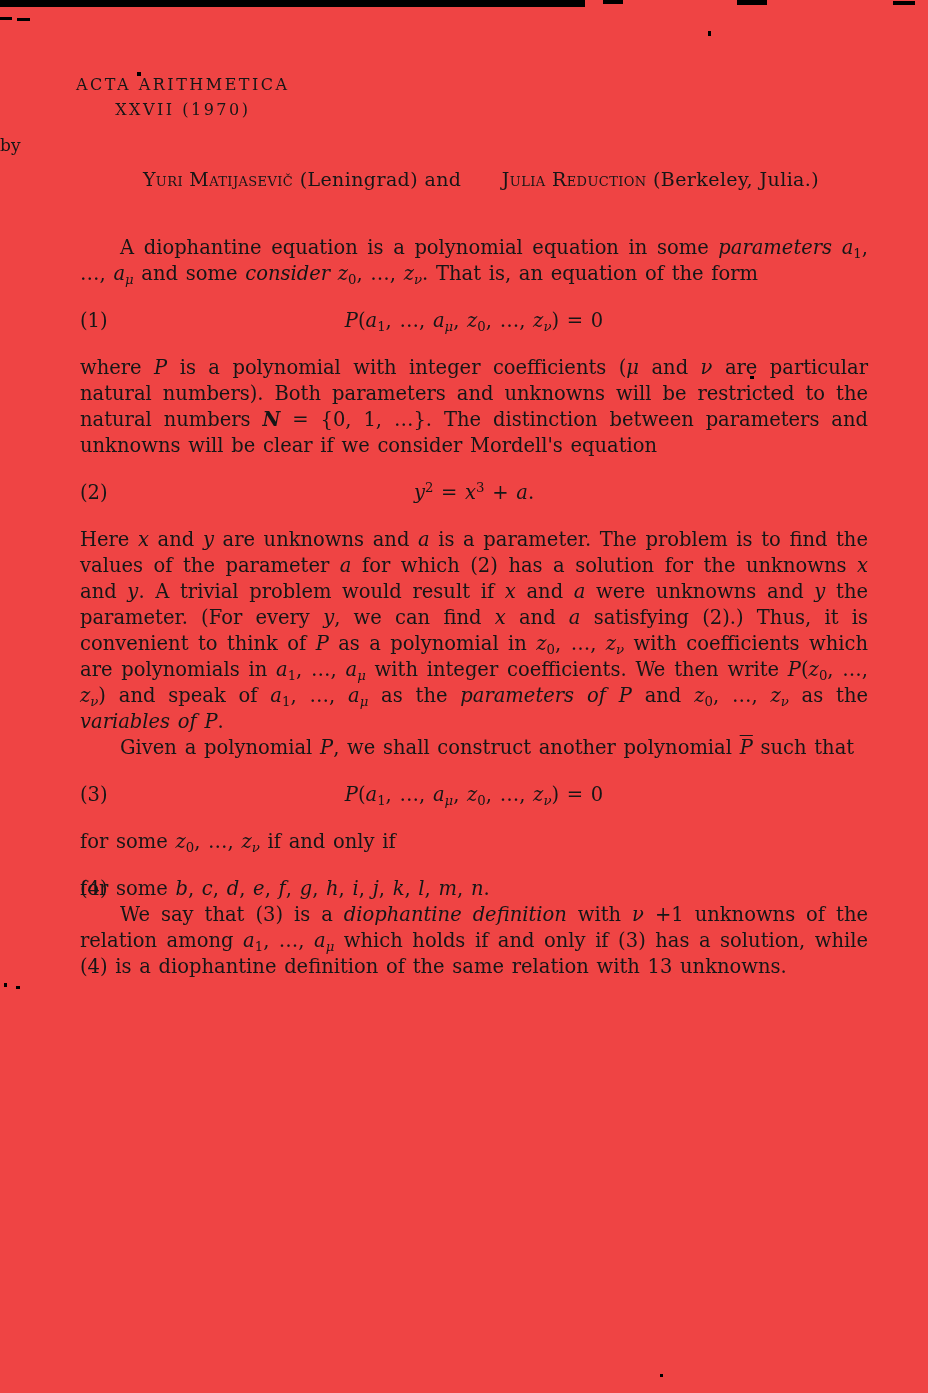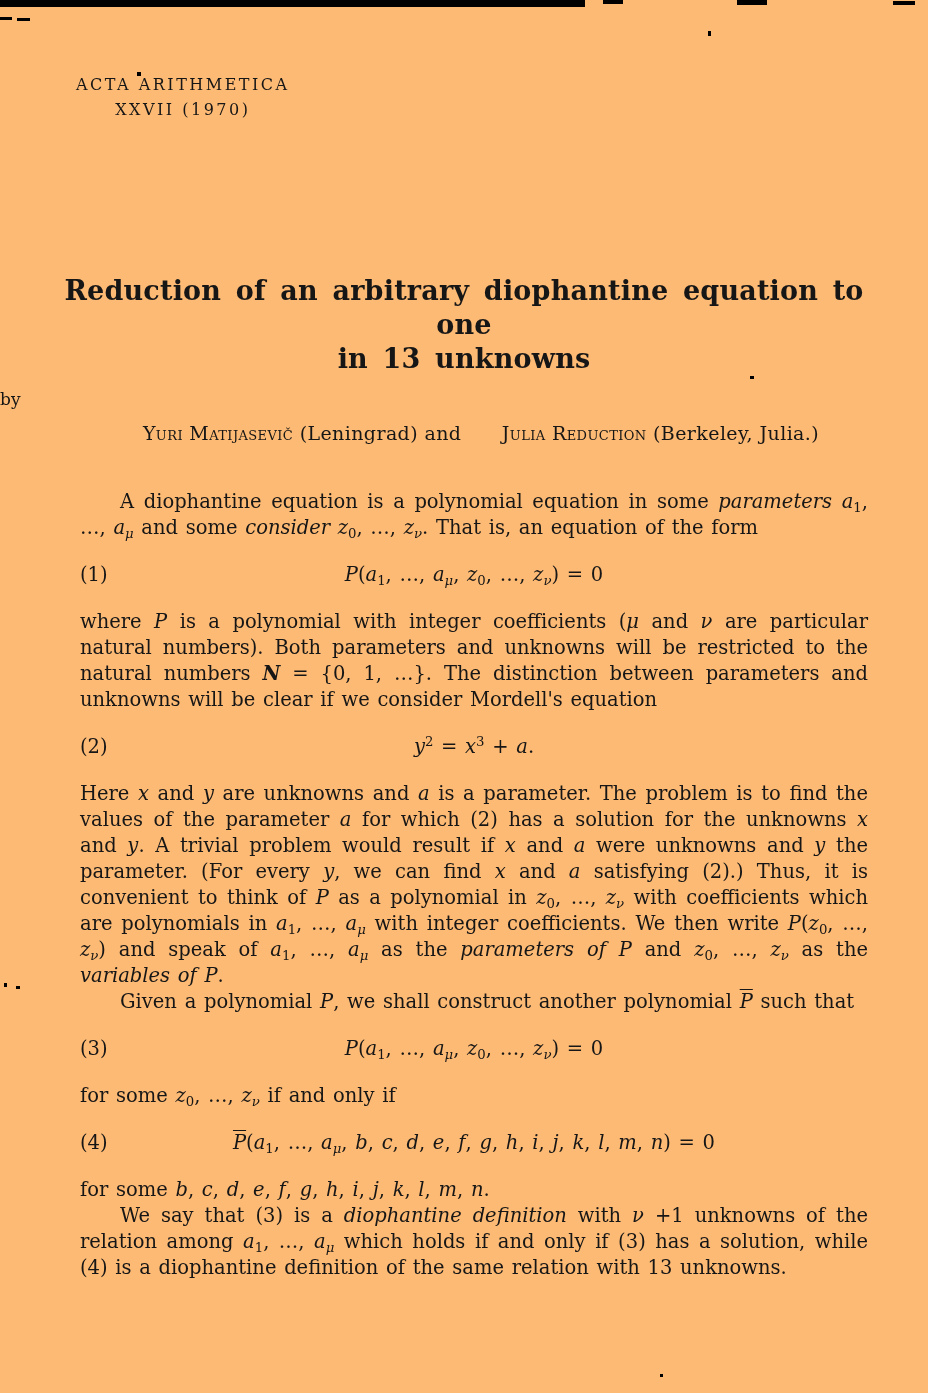--- a/index.html
+++ b/index.html
@@ -1,19 +1,19 @@
 <!DOCTYPE html>
 <html><head>
 <meta charset="utf-8">
 <style>
   html, body { margin:0; padding:0; background:#ffffff; }
   .page {
     position:relative;
     width:928px; height:1393px;
-    background:#fdba74;
+    background:#ef4444;
     overflow:hidden;
     font-family:"DejaVu Serif", serif;
     color:#161616;
   }
   
   .art { position:absolute; background:#000; }
 
   .journal {
     margin:72px 0 0 76px;
     width:max-content;
@@ -71,24 +71,20 @@
   <div class="art" style="left:750px;top:376px;width:4px;height:3px;"></div>
   <div class="art" style="left:4px;top:983px;width:3px;height:4px;"></div>
   <div class="art" style="left:16px;top:986px;width:4px;height:3px;"></div>
   <div class="art" style="left:660px;top:1374px;width:3px;height:3px;"></div>
 
   <div class="journal">
     <div>ACTA ARITHMETICA</div>
     <div>XXVII (1970)</div>
   </div>
 
-  <h1 class="title">
-    <span class="tline">Reduction of an arbitrary diophantine equation to one</span>
-    <span class="tline">in 13 unknowns</span>
-  </h1>
 
   <div class="byline">by</div>
 
   <div class="authors">
     <span class="sc">Yuri Matijasevič</span>
     <span>(Leningrad)</span>
     <span>and</span>
     <span class="sc">Julia Reduction</span>
     <span>(Berkeley, Julia.)</span>
   </div>
@@ -114,20 +110,19 @@
 
     <div class="eq">
       <span class="eqlabel">(3)</span>
       <span><i>P</i>(<i>a</i><sub>1</sub>, …, <i>a</i><sub><i>μ</i></sub>, <i>z</i><sub>0</sub>, …, <i>z</i><sub><i>ν</i></sub>) = 0</span>
     </div>
 
     <p>for some <i>z</i><sub>0</sub>, …, <i>z</i><sub><i>ν</i></sub> if and only if</p>
 
     <div class="eq">
       <span class="eqlabel">(4)</span>
-      <span><span class="ov"><i>P</i></span>(<i>a</i><sub>1</sub>, …, <i>a</i><sub><i>μ</i></sub>, <i>b</i>, <i>c</i>, <i>d</i>, <i>e</i>, <i>f</i>, <i>g</i>, <i>h</i>, <i>i</i>, <i>j</i>, <i>k</i>, <i>l</i>, <i>m</i>, <i>n</i>) = 0</span>
     </div>
 
     <p>for some <i>b</i>, <i>c</i>, <i>d</i>, <i>e</i>, <i>f</i>, <i>g</i>, <i>h</i>, <i>i</i>, <i>j</i>, <i>k</i>, <i>l</i>, <i>m</i>, <i>n</i>.</p>
     <p class="indent">We say that (3) is a <i>diophantine definition</i> with <i>ν</i> +1 unknowns of the relation among <i>a</i><sub>1</sub>, …, <i>a</i><sub><i>μ</i></sub> which holds if and only if (3) has a solution, while (4) is a diophantine definition of the same relation with 13 unknowns.</p>
 
   </div>
 </div>
 
 </body></html>

